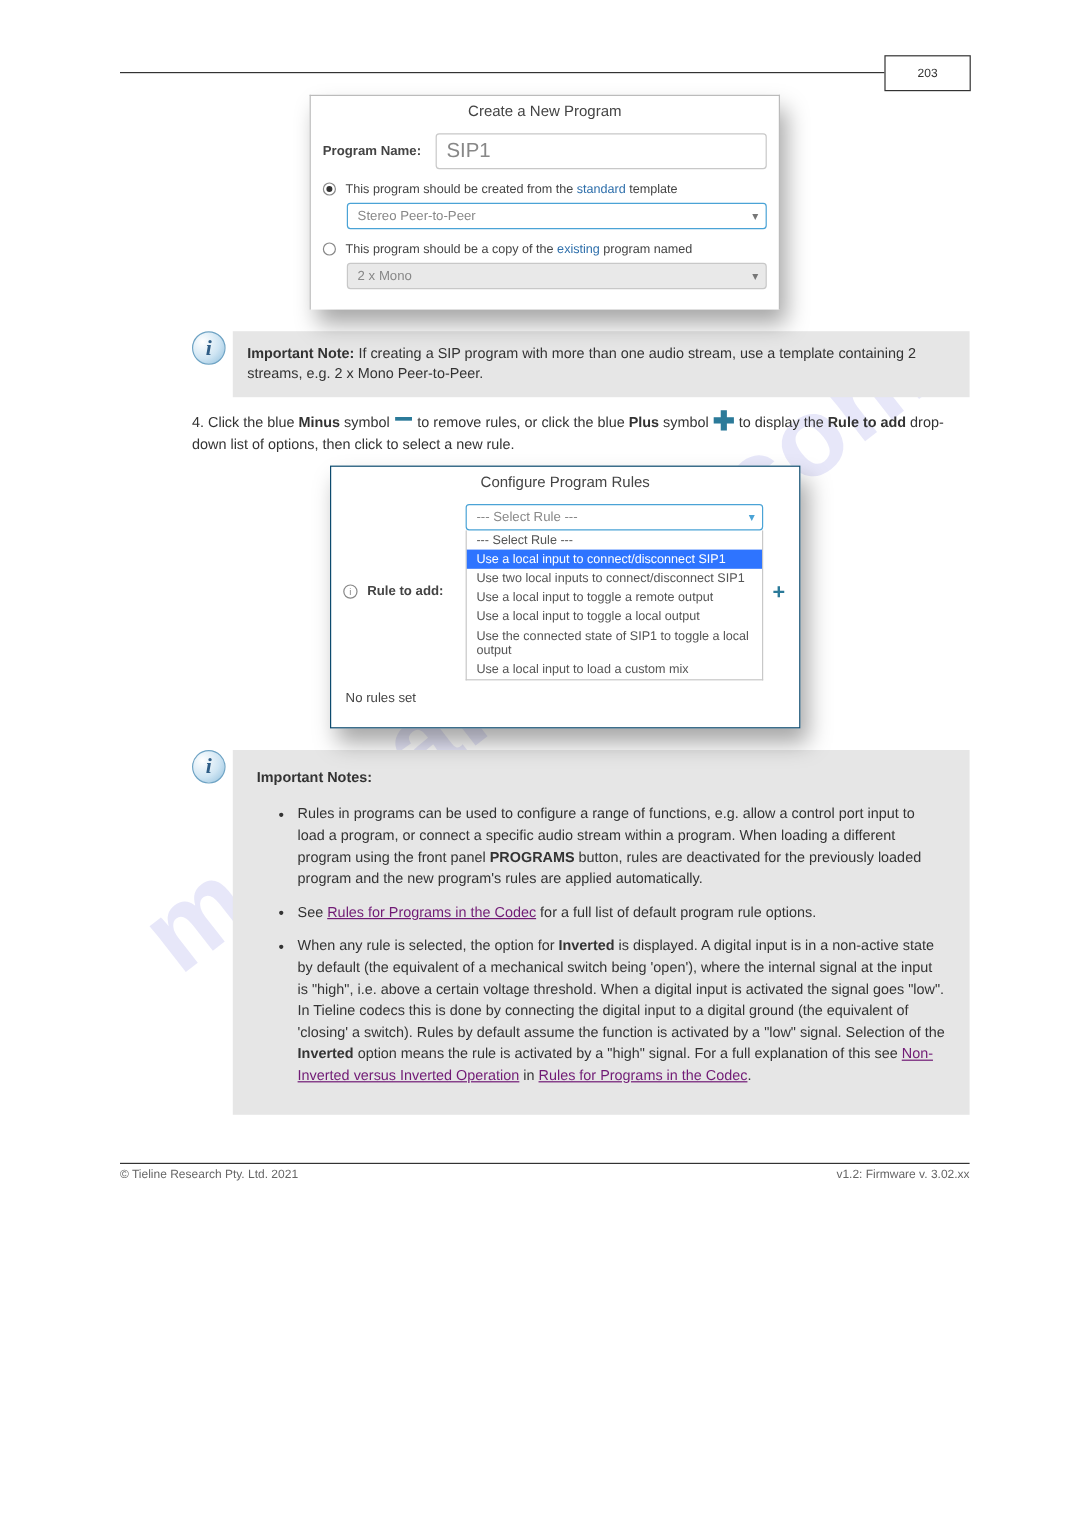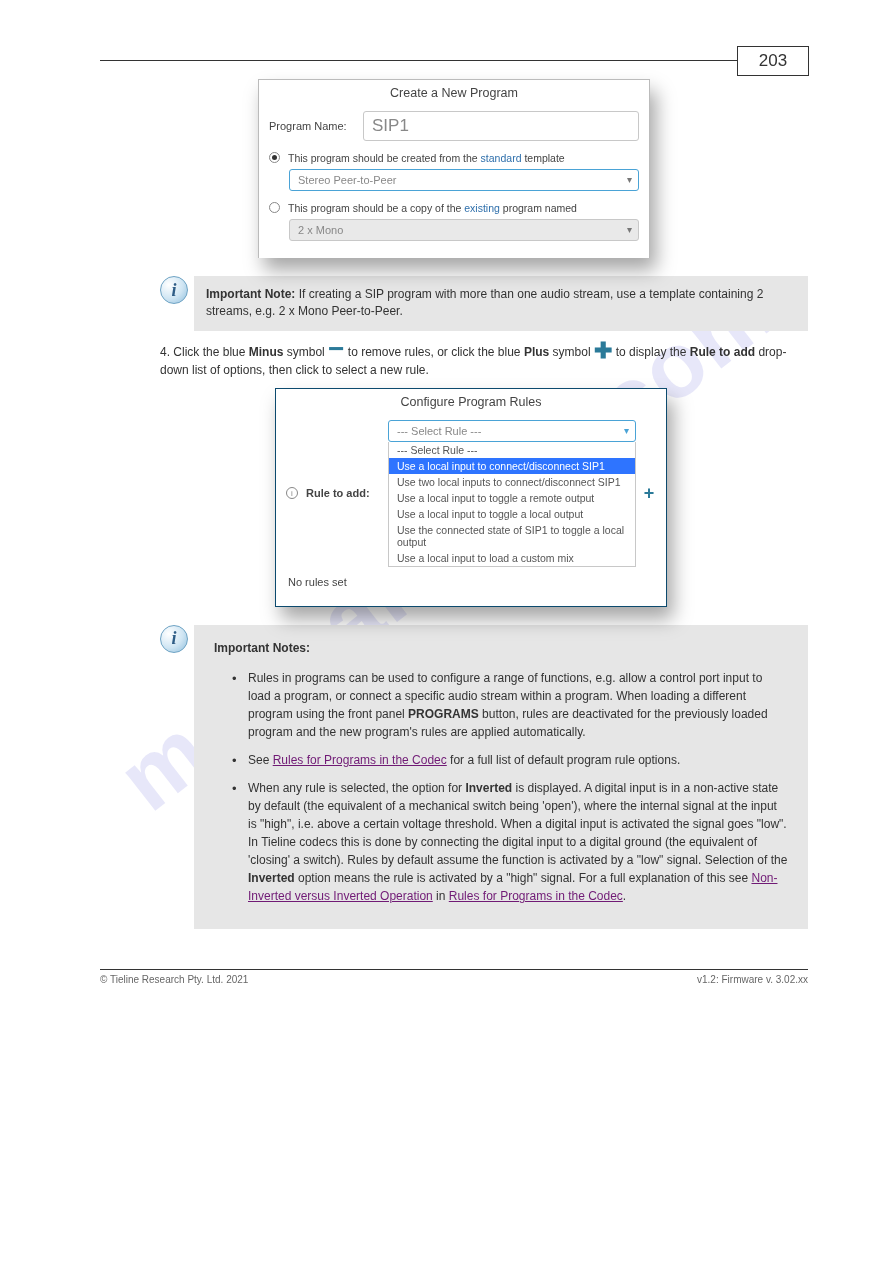--- a/index.html
+++ b/index.html
@@ -1,23 +1,23 @@
 <!DOCTYPE html>
 <html><head>
 <meta charset="utf-8">
 <style>
   * { box-sizing: border-box; margin: 0; padding: 0; }
   body { font-family: Arial, Helvetica, sans-serif; font-size: 12px; color: #333; background: #fff; width: 893px; position: relative; }
   .page { padding: 60px 85px 60px 100px; position: relative; z-index: 2; }
   .top-rule { height: 1px; background: #333; margin-bottom: 18px; position: relative; }
-  .page-box { position: absolute; right: -1px; top: -14px; width: 72px; height: 30px; border: 1px solid #333; background:#fff; display:flex; align-items:center; justify-content:center; font-size:17px;}
+  .page-box { position: absolute; right: -1px; top: -14px; width: 72px; height: 30px; border: 1px solid #333; background:#fff; display:flex; align-items:center; justify-content:center; font-size:10px;}
   .dialog { width: 392px; margin: 0 auto 18px auto; border: 1px solid #bbb; background:#fff; box-shadow: 6px 12px 18px rgba(0,0,0,0.35); padding-bottom: 14px; position:relative;}
   .dialog-title { text-align:center; font-size:12.5px; color:#444; padding:6px 0 8px 0; }
   .row { display:flex; align-items:center; padding: 3px 10px; gap:8px;}
-  .row-label { width: 86px; font-size:11px; font-weight:normal; color:#444;}
+  .row-label { width: 86px; font-size:11px; font-weight:bold; color:#444;}
   .info-dot { display:inline-flex; width:12px; height:12px; border:1px solid #888; border-radius:50%; color:#888; font-size:8px; align-items:center; justify-content:center; margin-right:2px;}
   .txt-input { flex:1; border:1px solid #c8c8c8; border-radius:3px; padding:4px 8px; font-size:17px; color:#888; background:#fff;}
   .select { flex:1; border:1px solid #c8c8c8; border-radius:3px; padding:4px 8px; font-size:11px; color:#888; background:#fff; position:relative;}
   .select::after { content:"▾"; position:absolute; right:6px; top:4px; font-size:10px; color:#777;}
   .select.blue { border-color:#4aa3d6;}
   .select.grey { background:#e9e9e9;}
   .radio { width:11px; height:11px; border:1px solid #888; border-radius:50%; display:inline-block; position:relative; margin-right:8px; flex-shrink:0;}
   .radio.checked::after { content:""; position:absolute; width:5px; height:5px; background:#333; border-radius:50%; top:2px; left:2px;}
   .indent-select { padding: 3px 10px 3px 30px;}
   .radio-row { display:flex; align-items:flex-start; padding:8px 10px 2px 10px; font-size:10.5px; color:#444;}

